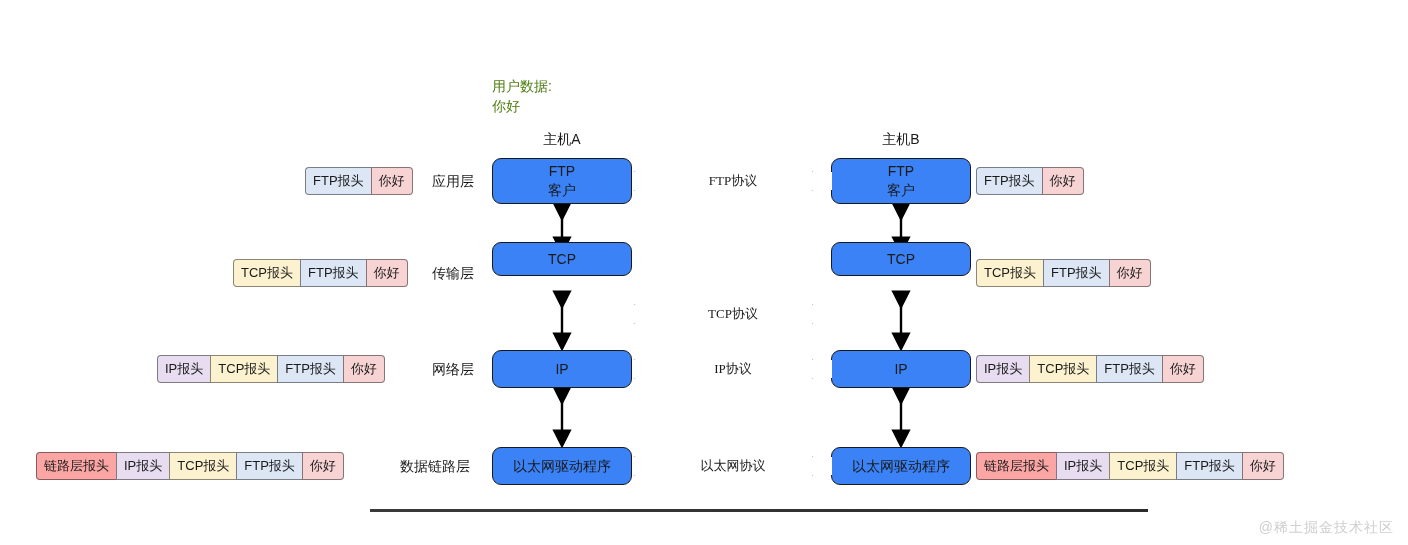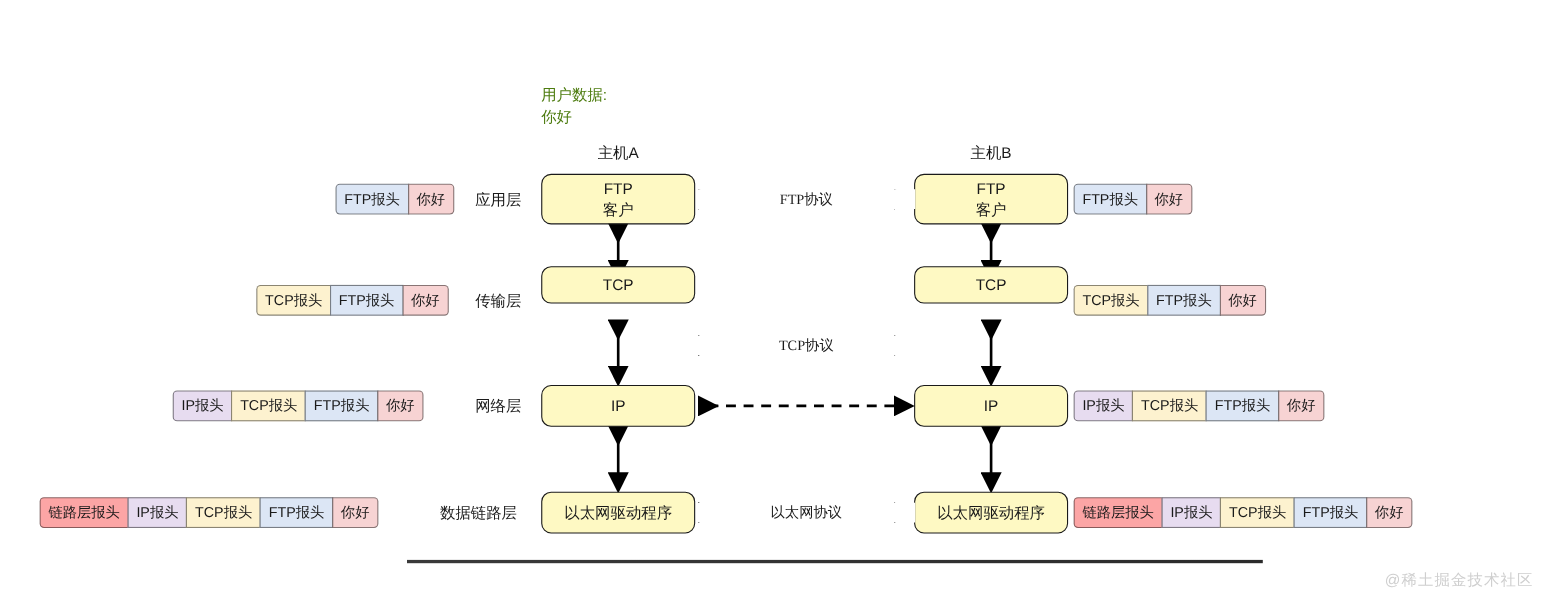--- a/index.html
+++ b/index.html
@@ -45,21 +45,21 @@
   }
   #host-a-title { left: 492px; top: 131px; }
   #host-b-title { left: 831px; top: 131px; }
 
   
   .stack-box {
     position: absolute;
     box-sizing: border-box;
     border: 1.6px solid #1a1a1a;
     border-radius: 9px;
-    background: #fef9c3;
+    background: #3b82f6;
     display: flex;
     flex-direction: column;
     align-items: center;
     justify-content: center;
     font-size: 14px;
     line-height: 19px;
     color: #1a1a1a;
     text-align: center;
   }
   .col-a { left: 492px; width: 140px; }
@@ -256,20 +256,21 @@
     <div class="seg seg-ip">IP报头</div>
     <div class="seg seg-tcp">TCP报头</div>
     <div class="seg seg-ftp">FTP报头</div>
     <div class="seg seg-data">你好</div>
   </div>
 
   <div class="proto-row" style="top:358px;">
     <svg width="198" height="22">
       <line x1="10" y1="11" x2="188" y2="11" stroke="#000" stroke-width="2.4" stroke-dasharray="9,7" marker-start="url(#ah)" marker-end="url(#ah)"></line>
     </svg>
+    <span class="proto-label">IP协议</span>
   </div>
 
   <div class="stack-box col-a row4">
     <span>以太网驱动程序</span>
   </div>
   <div class="stack-box col-b row4">
     <span>以太网驱动程序</span>
   </div>
   <div class="layer-label" style="left:400px; top:458px;">数据链路层</div>
 

